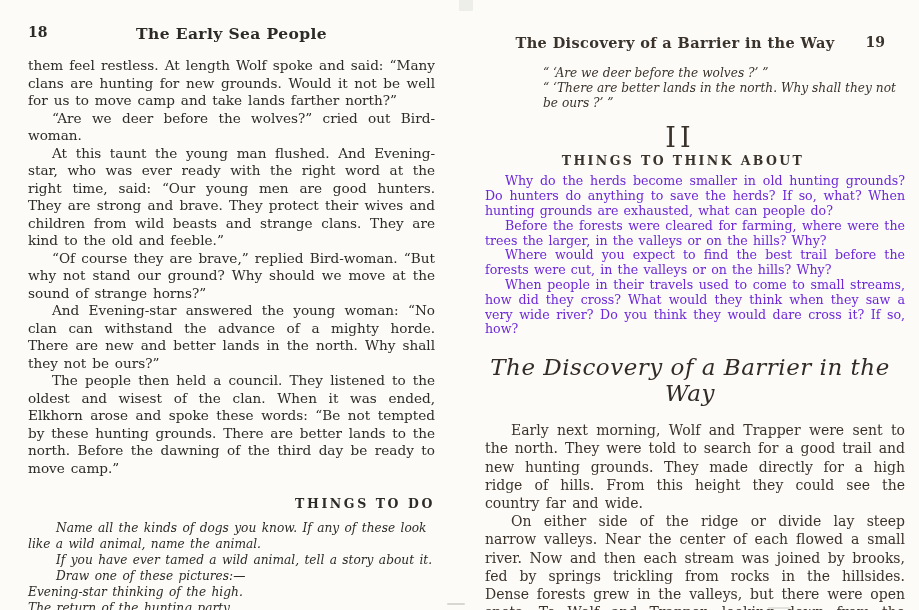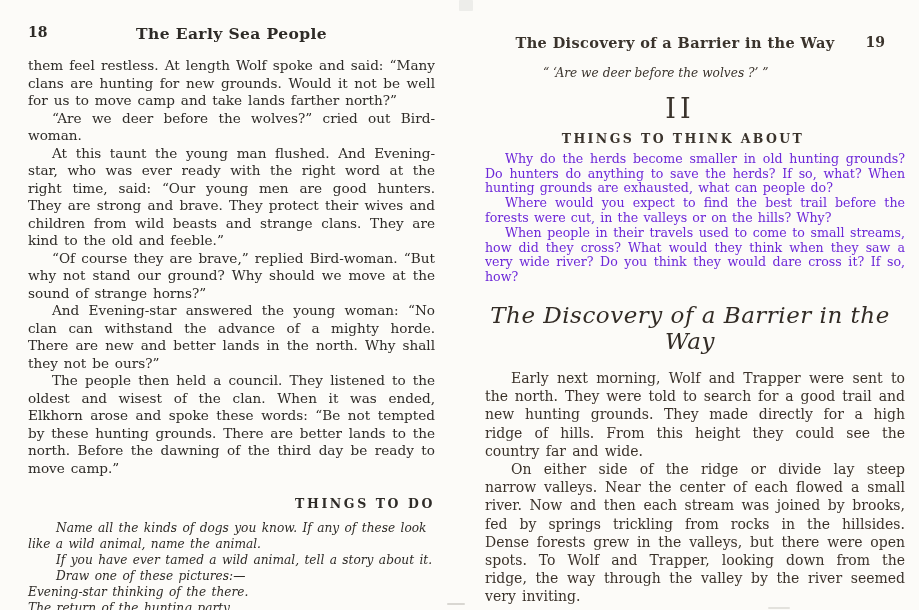--- a/index.html
+++ b/index.html
@@ -32,21 +32,21 @@
   .exercises{margin-top:9px;font-style:italic;font-size:12.2px;line-height:16px;word-spacing:1.5px;}
   .exercises p{margin:0;}
   .ex-hang{text-indent:28px;}
   .ex-deep{margin-left:48px;}
   .ex-deep-bold{margin-left:48px;font-weight:bold;}
 
   
   .captions{margin:10px 0 0 58px;font-style:italic;font-size:12.2px;line-height:14.8px;}
   .captions p{margin:0;}
   .chapter-numeral{margin-top:12px;text-align:center;font-size:27px;letter-spacing:4px;padding-right:30px;}
-  .think-head{margin-top:7px;text-align:center;font-weight:bold;font-size:12.5px;letter-spacing:2.4px;padding-right:24px;}
+  .think-head{text-align:center;font-weight:bold;font-size:12.5px;letter-spacing:2.4px;padding-right:24px;}
   .questions{margin-top:6px;font-size:12.6px;line-height:14.8px;text-align:justify;word-spacing:1.2px;color:#6d28d9;}
   .questions p{margin:0;text-indent:20px;}
   .chapter-title{margin:17px 0 0 0;text-align:center;font-style:italic;font-weight:normal;font-size:23px;letter-spacing:.5px;color:#332c26;padding-right:10px;}
   .body-right{margin-top:15px;font-size:14px;line-height:18.2px;text-align:justify;word-spacing:1.8px;color:#3b322a;}
   .body-right p{margin:0;}
   .body-right p.indent{text-indent:26px;}
 
   
   .artifact{position:absolute;background:#d9d7d2;border-radius:1px;}
   .art-1{left:447px;top:603px;width:18px;height:2px;}
@@ -69,38 +69,40 @@
       <p class="indent">At this taunt the young man flushed.  And Evening-star, who was ever ready with the right word at the right time, said: “Our young men are good hunters.  They are strong and brave.  They protect their wives and children from wild beasts and strange clans.  They are kind to the old and feeble.”</p>
       <p class="indent">“Of course they are brave,” replied Bird-woman.  “But why not stand our ground?  Why should we move at the sound of strange horns?”</p>
       <p class="indent">And Evening-star answered the young woman: “No clan can withstand the advance of a mighty horde.  There are new and better lands in the north.  Why shall they not be ours?”</p>
       <p class="indent">The people then held a council.  They listened to the oldest and wisest of the clan.  When it was ended, Elkhorn arose and spoke these words: “Be not tempted by these hunting grounds.  There are better lands to the north.  Before the dawning of the third day be ready to move camp.”</p>
     </div>
     <div class="sec-head">THINGS TO DO</div>
     <div class="exercises">
       <p class="ex-hang">Name all the kinds of dogs you know.  If any of these look like a wild animal, name the animal.</p>
       <p class="ex-hang">If you have ever tamed a wild animal, tell a story about it.</p>
       <p class="ex-hang">Draw one of these pictures:—</p>
-      <p class="ex-deep">Evening-star thinking of the there.</p>
+      <p class="ex-deep">Evening-star thinking of the high.</p>
       <p class="ex-deep">The return of the hunting party.</p>
       <p class="ex-deep-bold">The return of Trapper, Bird-woman, and Morning-star.</p>
     </div>
   </div>
 
   <div class="page page-right">
     <div class="runhead">
       <div class="runtitle">The Discovery of a Barrier in the Way</div>
       <span class="pagenum pagenum-right">19</span>
     </div>
     <div class="captions">
       <p>“ ‘Are we deer before the wolves ?’ ”</p>
+      <p>“ ‘There are better lands in the north.  Why shall they not be ours ?’ ”</p>
     </div>
     <div class="chapter-numeral">II</div>
     <div class="think-head">THINGS TO THINK ABOUT</div>
     <div class="questions">
       <p>Why do the herds become smaller in old hunting grounds?  Do hunters do anything to save the herds?  If so, what?  When hunting grounds are exhausted, what can people do?</p>
+      <p>Before the forests were cleared for farming, where were the trees the larger, in the valleys or on the hills?  Why?</p>
       <p>Where would you expect to find the best trail before the forests were cut, in the valleys or on the hills?  Why?</p>
       <p>When people in their travels used to come to small streams, how did they cross?  What would they think when they saw a very wide river?  Do you think they would dare cross it?  If so, how?</p>
     </div>
     <h2 class="chapter-title">The Discovery of a Barrier in the Way</h2>
     <div class="body-right">
       <p class="indent">Early next morning, Wolf and Trapper were sent to the north.  They were told to search for a good trail and new hunting grounds.  They made directly for a high ridge of hills.  From this height they could see the country far and wide.</p>
       <p class="indent">On either side of the ridge or divide lay steep narrow valleys.  Near the center of each flowed a small river.  Now and then each stream was joined by brooks, fed by springs trickling from rocks in the hillsides.  Dense forests grew in the valleys, but there were open spots.  To Wolf and Trapper, looking down from the ridge, the way through the valley by the river seemed very inviting.</p>
     </div>
   </div>
 

